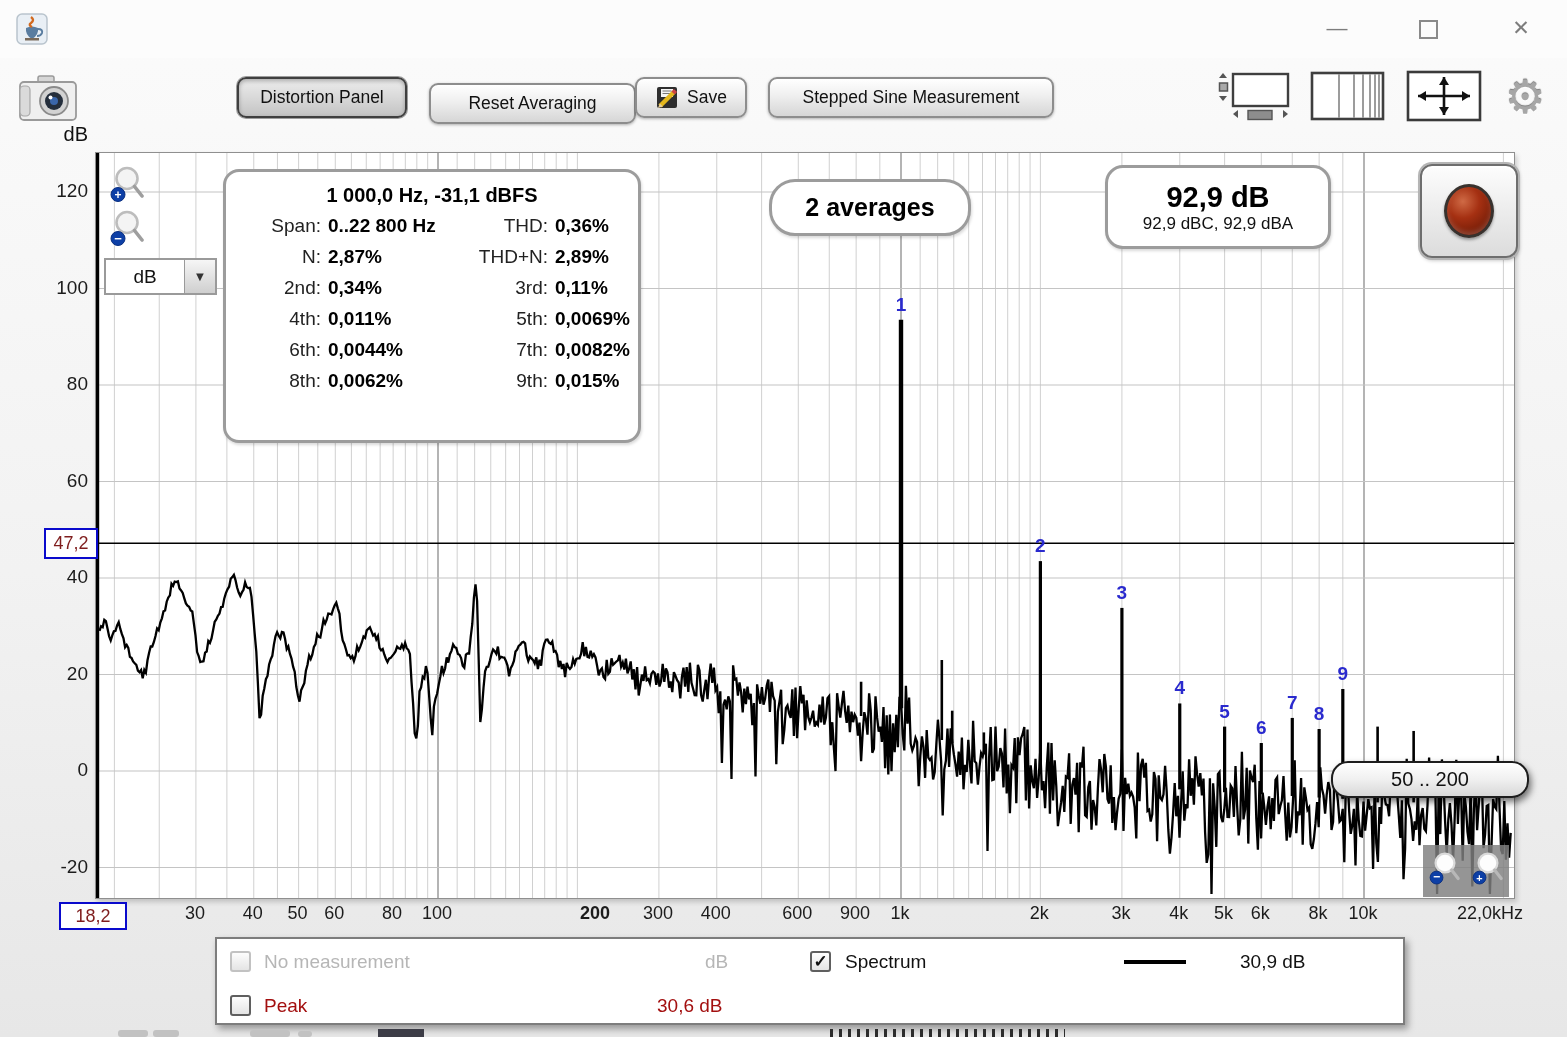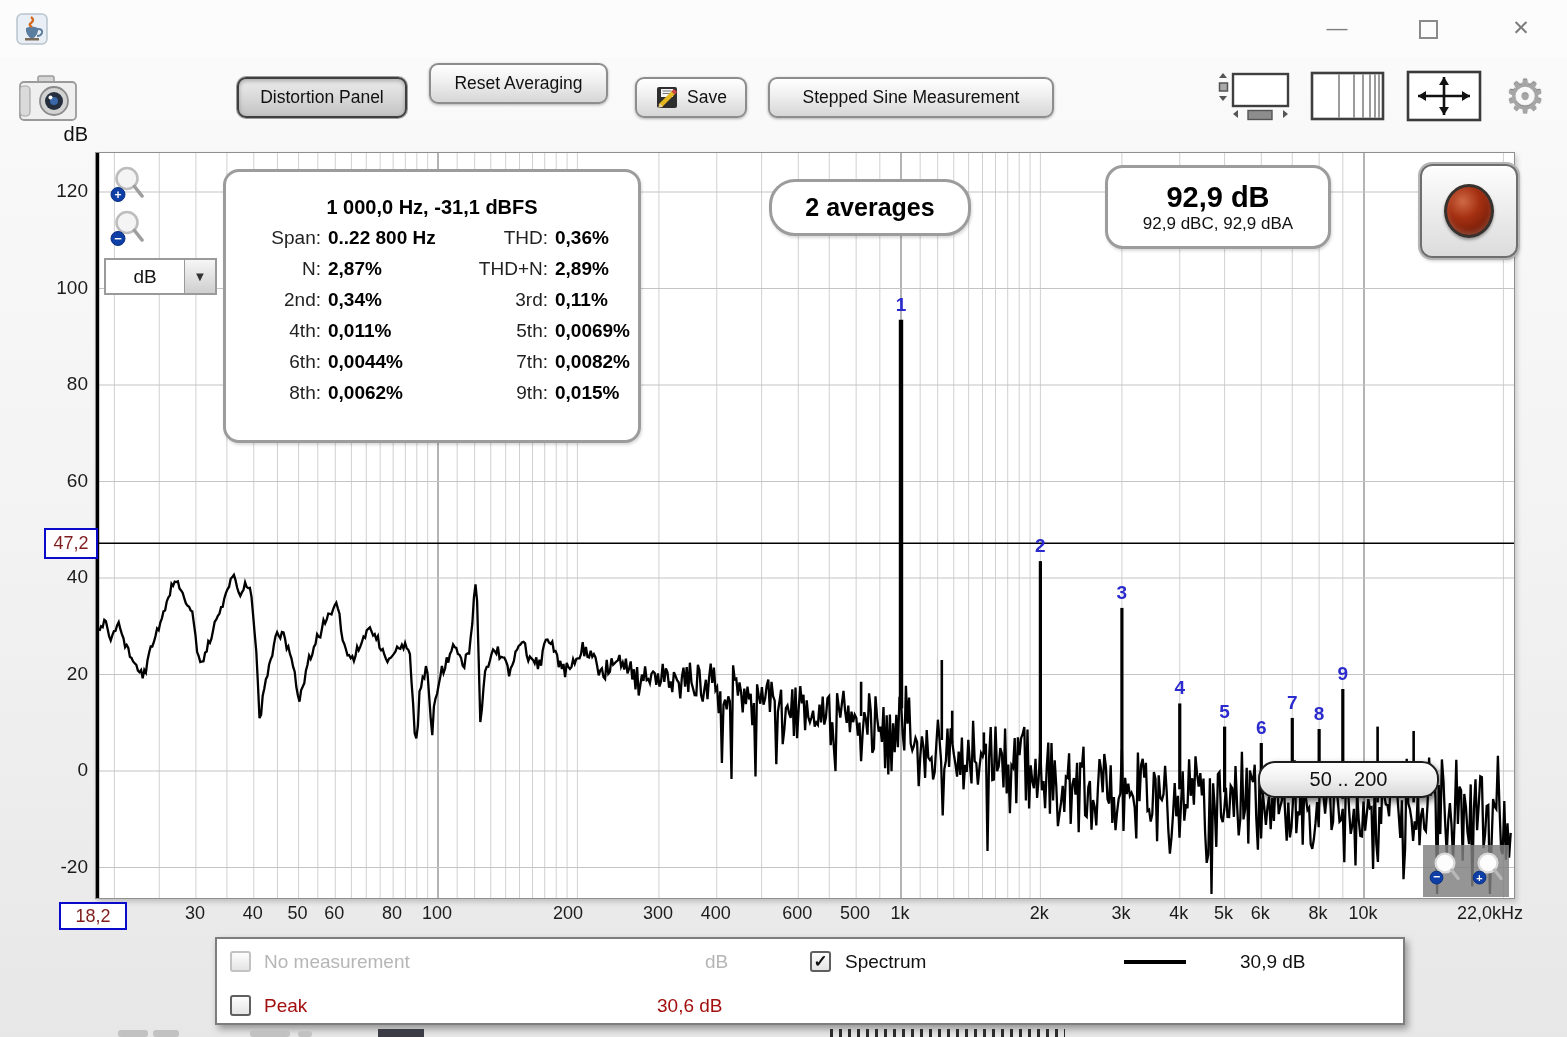--- a/index.html
+++ b/index.html
@@ -36,21 +36,21 @@
   .cursor-box{border:2px solid #0a0acc;background:#fff;color:#7f1d1d;font-size:18px;
     display:flex;align-items:center;justify-content:center;z-index:5;}
   
   .chart{left:95px;top:152px;width:1418px;height:745px;background:#fff;
     border:1px solid #8f8f8f;box-sizing:content-box;box-shadow:2px 3px 5px rgba(0,0,0,.18);}
   .overlay-panel{
     background:#fff;border:3px solid #9c9c9c;border-radius:16px;
     box-shadow:1px 2px 3px rgba(0,0,0,.15);box-sizing:border-box;z-index:4;
   }
   .info-panel{left:127px;top:16px;width:418px;height:274px;padding:12px 10px 6px 10px;}
-  .info-header{text-align:center;font-weight:bold;font-size:20px;color:#000;margin-bottom:8px;margin-top:12px;}
+  .info-header{text-align:center;font-weight:bold;font-size:20px;color:#000;margin-bottom:8px;}
   .info-grid{display:grid;grid-template-columns:92px 125px 102px 1fr;row-gap:9px;font-size:19px;}
   .info-lab{text-align:right;color:#222;padding-right:7px;white-space:nowrap;}
   .info-val{font-weight:bold;color:#000;white-space:nowrap;}
   .avg-badge{left:673px;top:26px;width:202px;height:57px;border-radius:26px;
     display:flex;align-items:center;justify-content:center;font-size:25px;font-weight:bold;color:#000;}
   .lvl-badge{left:1009px;top:12px;width:226px;height:84px;border-radius:18px;
     display:flex;flex-direction:column;align-items:center;justify-content:center;}
   .lvl-main{font-size:29px;font-weight:bold;color:#000;line-height:34px;}
   .lvl-sub{font-size:17px;color:#111;}
   .rec-btn{left:1324px;top:11px;width:94px;height:90px;border-radius:12px;
@@ -109,21 +109,21 @@
   <rect x="6" y="14" width="10" height="30" rx="4" fill="#dadada" stroke="#a8a8a8" stroke-width="1.2"></rect>
   <circle cx="40" cy="29" r="14" fill="#d2d2d2" stroke="#8a8a8a" stroke-width="1.8"></circle>
   <circle cx="40" cy="29" r="9" fill="#242e3c"></circle>
   <circle cx="40" cy="29" r="4" fill="#3a66aa"></circle>
   <circle cx="36.5" cy="25.5" r="2" fill="#ffffff"></circle>
 </svg>
 
 <button class="abs tbtn pressed" style="left:237px;top:77px;width:170px">
   <span>Distortion Panel</span>
 </button>
-<button class="abs tbtn" style="left:429px;top:63px;width:179px">
+<button class="abs tbtn" style="left:429px;top:83px;width:207px">
   <span>Reset Averaging</span>
 </button>
 <button class="abs tbtn" style="left:635px;top:77px;width:112px">
   <svg width="25" height="25" viewBox="0 0 25 25">
     <rect x="2" y="2" width="20" height="21" rx="2" fill="#2e2e2e"></rect>
     <rect x="6" y="4" width="12" height="8" fill="#f5f5f5"></rect>
     <line x1="7.5" y1="6" x2="16.5" y2="6" stroke="#777" stroke-width="1"></line>
     <line x1="7.5" y1="8.5" x2="16.5" y2="8.5" stroke="#777" stroke-width="1"></line>
     <line x1="5" y1="21" x2="19" y2="7" stroke="#e3b71d" stroke-width="4.5"></line>
     <polygon points="3,23 8,21.5 4.8,18.5" fill="#e8cf9a"></polygon>
@@ -178,25 +178,25 @@
     <div class="abs ytick" style="top: 855.5px;">-20</div>
   </div>
 <div id="xticks">
     <div class="abs xtick" style="left: 58.3769px;">20</div>
     <div class="abs xtick" style="left: 139.907px;">30</div>
     <div class="abs xtick" style="left: 197.754px;">40</div>
     <div class="abs xtick" style="left: 242.623px;">50</div>
     <div class="abs xtick" style="left: 279.284px;">60</div>
     <div class="abs xtick" style="left: 337.131px;">80</div>
     <div class="abs xtick" style="left: 382px;">100</div>
-    <div class="abs xtick" style="left: 513px;">200</div>
+    <div class="abs xtick" style="left: 540px; font-weight: bold;">200</div>
     <div class="abs xtick" style="left: 602.907px;">300</div>
     <div class="abs xtick" style="left: 660.754px;">400</div>
     <div class="abs xtick" style="left: 742.284px;">600</div>
-    <div class="abs xtick" style="left: 800.131px;">500</div>
+    <div class="abs xtick" style="left: 800.131px;">900</div>
     <div class="abs xtick" style="left: 845px;">1k</div>
     <div class="abs xtick" style="left: 984.377px;">2k</div>
     <div class="abs xtick" style="left: 1065.91px;">3k</div>
     <div class="abs xtick" style="left: 1123.75px;">4k</div>
     <div class="abs xtick" style="left: 1168.62px;">5k</div>
     <div class="abs xtick" style="left: 1205.28px;">6k</div>
     <div class="abs xtick" style="left: 1263.13px;">8k</div>
     <div class="abs xtick" style="left: 1308px;">10k</div>
     <div class="abs xtick" style="left: 1435px;">22,0kHz</div>
   </div>
@@ -348,21 +348,21 @@
   <div class="abs overlay-panel avg-badge">2 averages</div>
   <div class="abs overlay-panel lvl-badge">
     <div class="lvl-main">92,9 dB</div>
     <div class="lvl-sub">92,9 dBC, 92,9 dBA</div>
   </div>
 
   <div class="abs rec-btn">
     <div class="rec-led"></div>
   </div>
 
-  <button class="abs range-btn" style="left:1162px;top:608px;width:181px">50 .. 200</button>
+  <button class="abs range-btn" style="left:1235px;top:608px;width:198px">50 .. 200</button>
 
   <div class="abs zoompanel">
     <svg class="mag" style="width:32px;height:42px" viewBox="0 0 34 44">
       <circle cx="17" cy="13.5" r="10" fill="#fdfdfd" stroke="#dadada" stroke-width="2.4"></circle>
       <line x1="24" y1="21" x2="31" y2="30" stroke="#b8b8b8" stroke-width="3.4" stroke-linecap="round"></line>
       <circle cx="8" cy="29" r="6.8" fill="#0d3fa6" stroke="#0a2f80"></circle>
       <text x="8" y="33" text-anchor="middle" font-size="13" font-weight="bold" fill="#fff" font-family="Liberation Sans,sans-serif">−</text>
     </svg>
     <svg class="mag" style="width:32px;height:42px" viewBox="0 0 34 44">
       <circle cx="17" cy="13.5" r="10" fill="#fdfdfd" stroke="#dadada" stroke-width="2.4"></circle>

